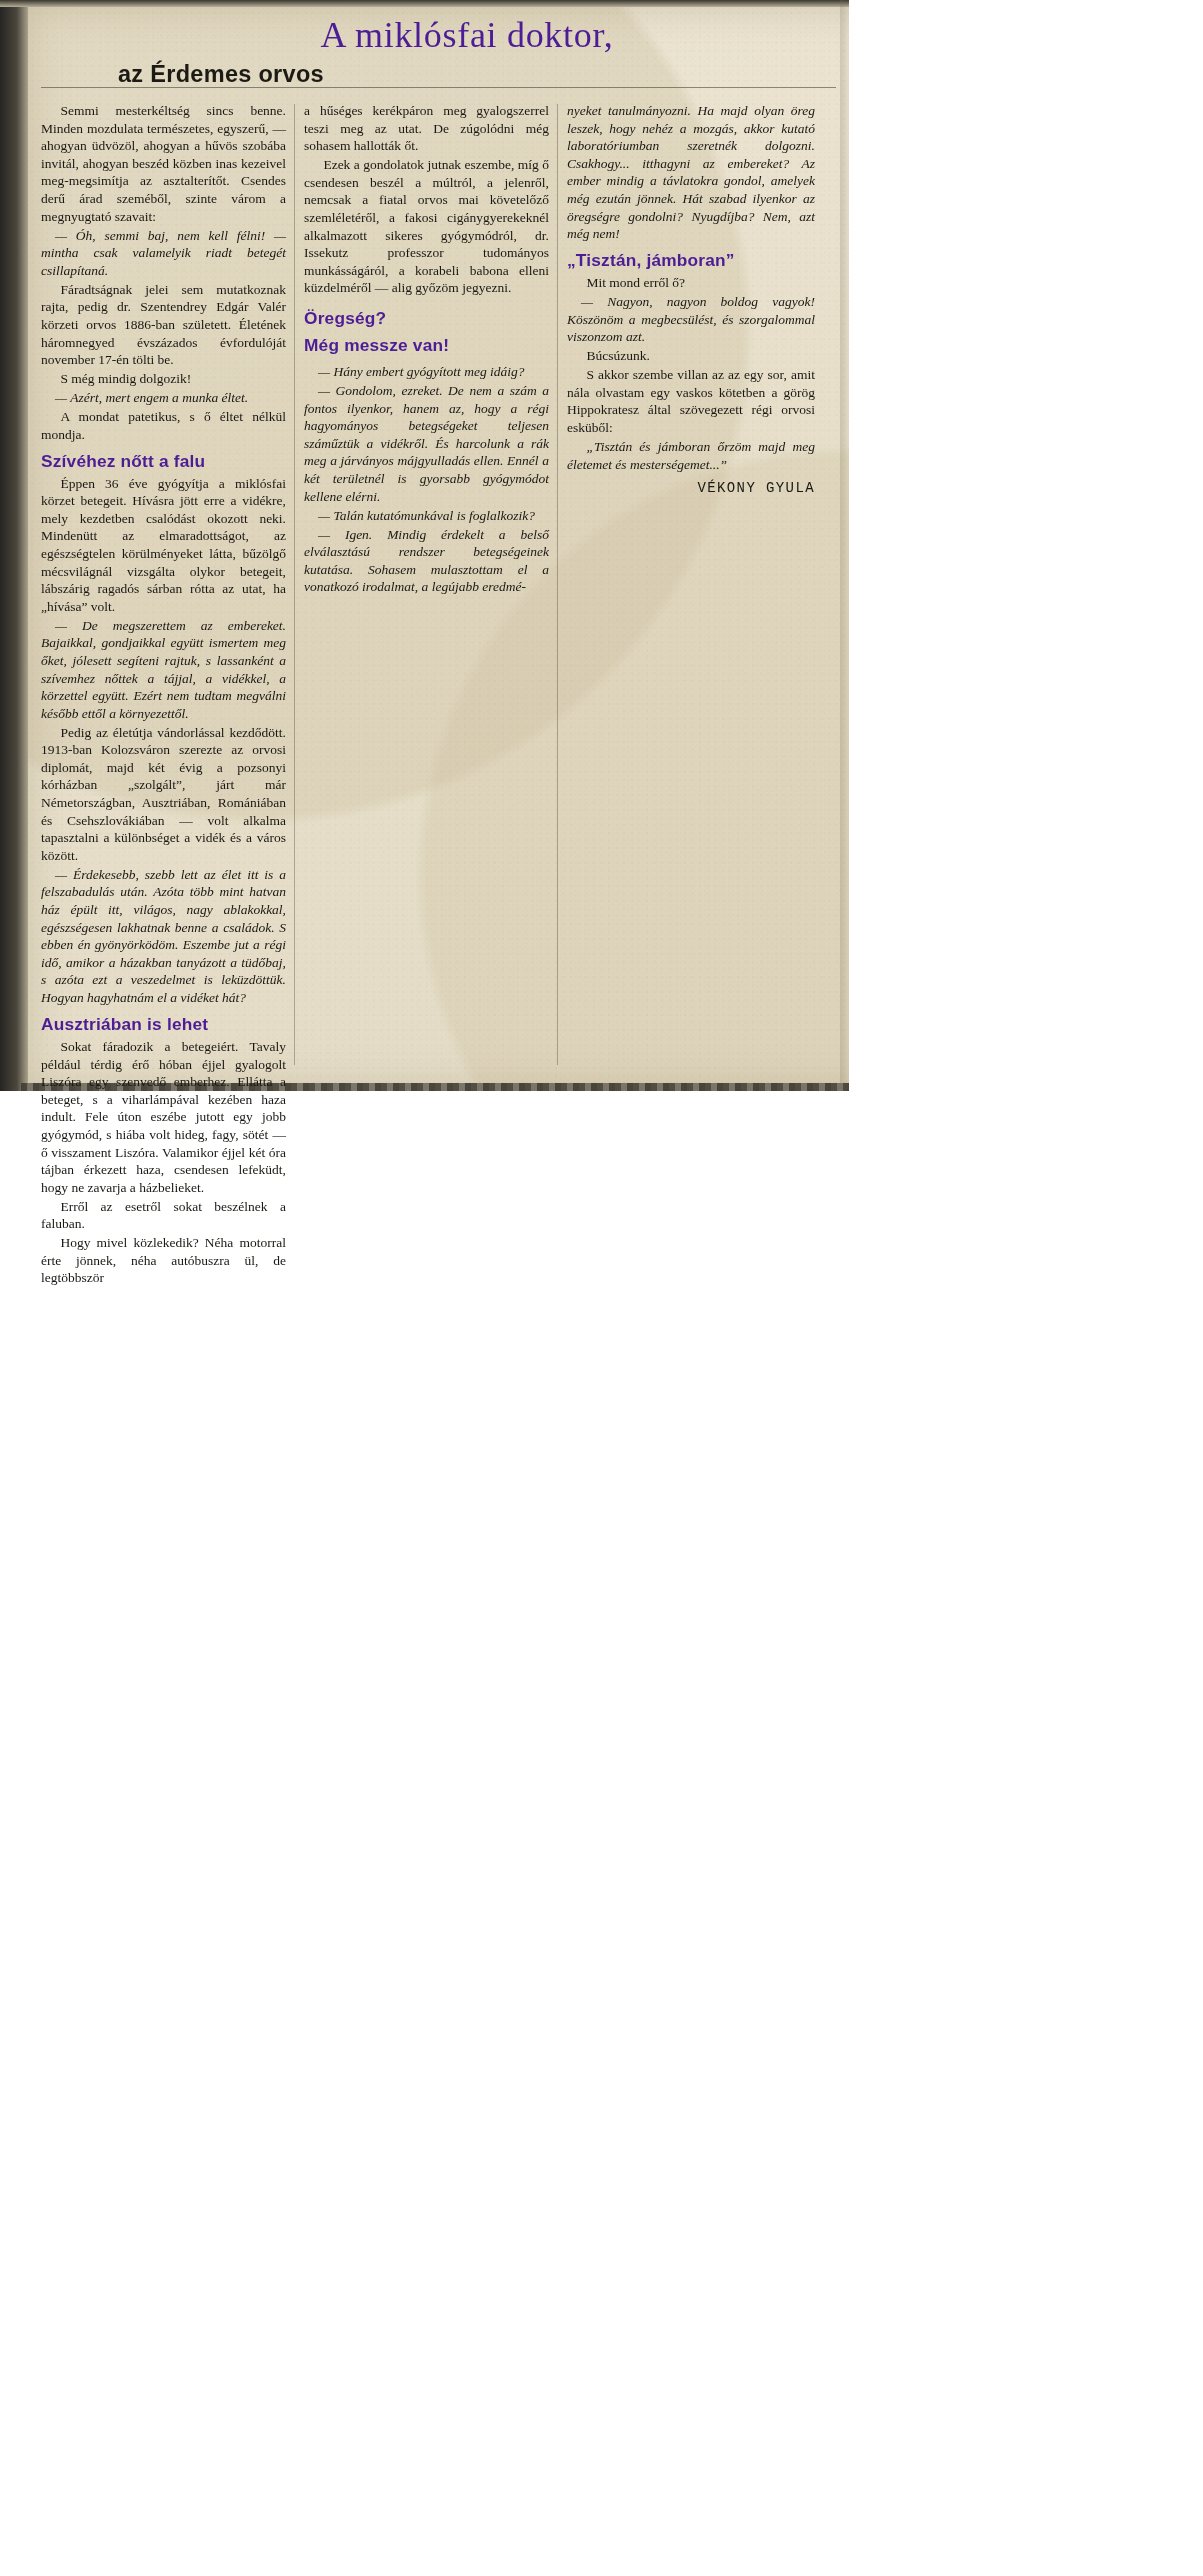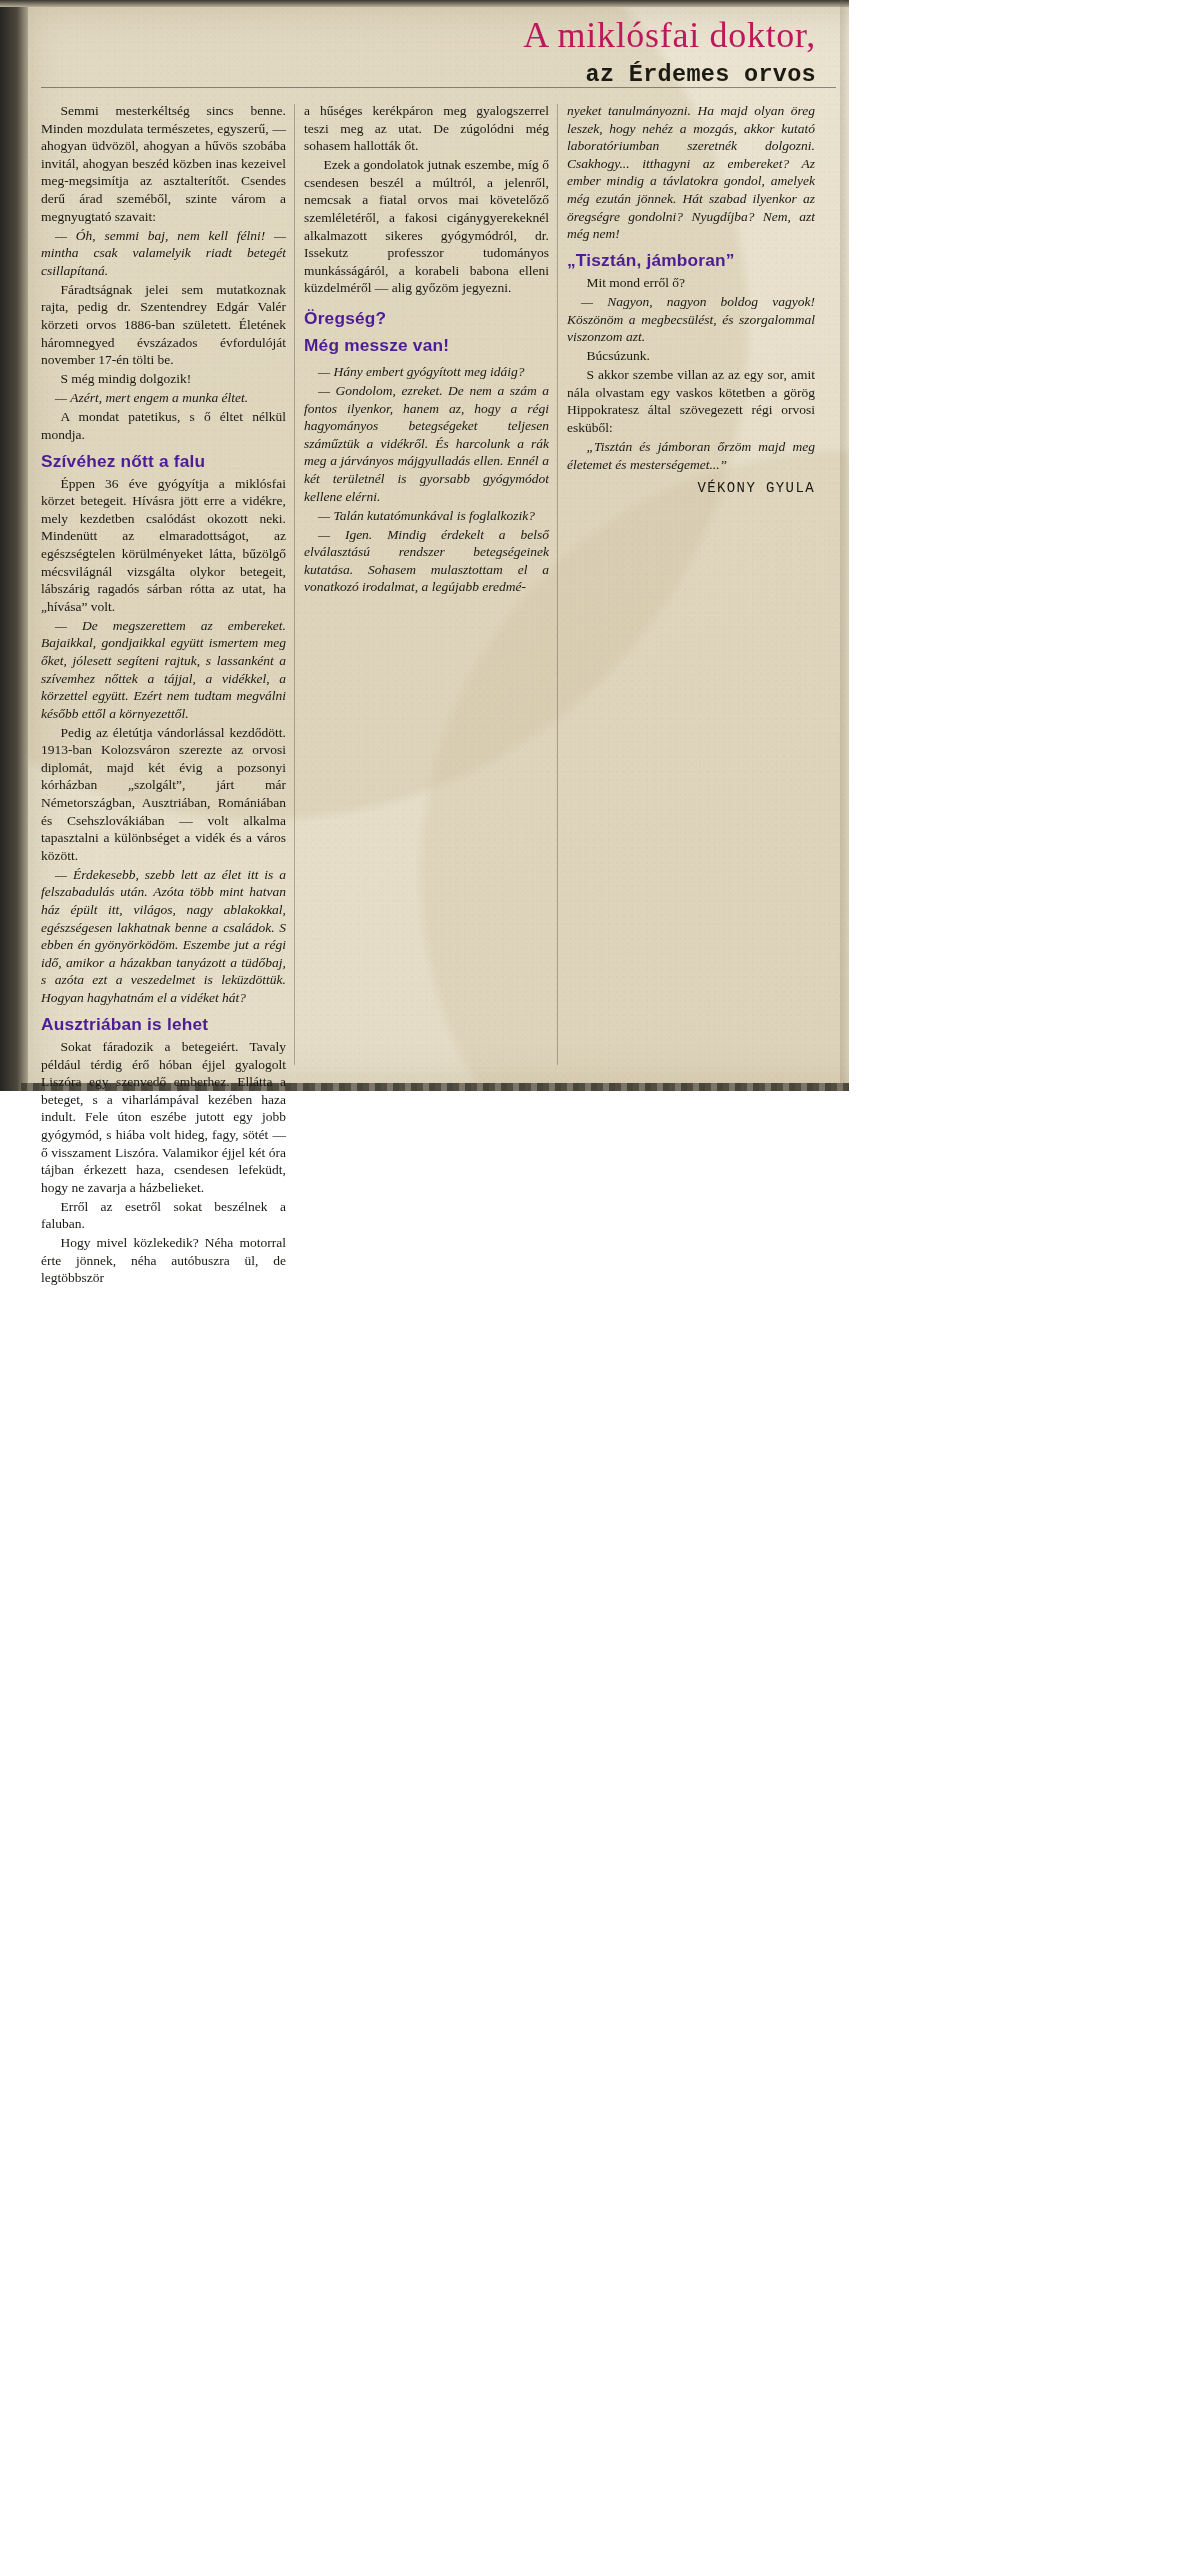--- a/index.html
+++ b/index.html
@@ -85,33 +85,33 @@
     width: 11px; height: 1093px;
     background: linear-gradient(90deg, rgba(120,110,90,.25), rgba(255,255,255,0));
   }
 
   
   .headline {
     position: absolute;
     left: 118px;
     top: 14px;
     width: 698px;
-    text-align: right;
+    text-align: center;
     font-family: "Liberation Serif", serif;
     font-size: 36px;
     letter-spacing: 0.7px;
-    color: #be185d;
+    color: #4c1d95;
   }
   .subhead {
     position: absolute;
     left: 118px;
     top: 61px;
     width: 698px;
-    text-align: right;
-    font-family: Liberation Mono, monospace;
+    text-align: left;
+    font-family: Liberation Sans, sans-serif;
     font-weight: bold;
     font-size: 23.5px;
     letter-spacing: 0.3px;
     color: #1b1a14;
   }
   .rule {
     position: absolute;
     left: 41px;
     top: 87px;
     width: 795px;

